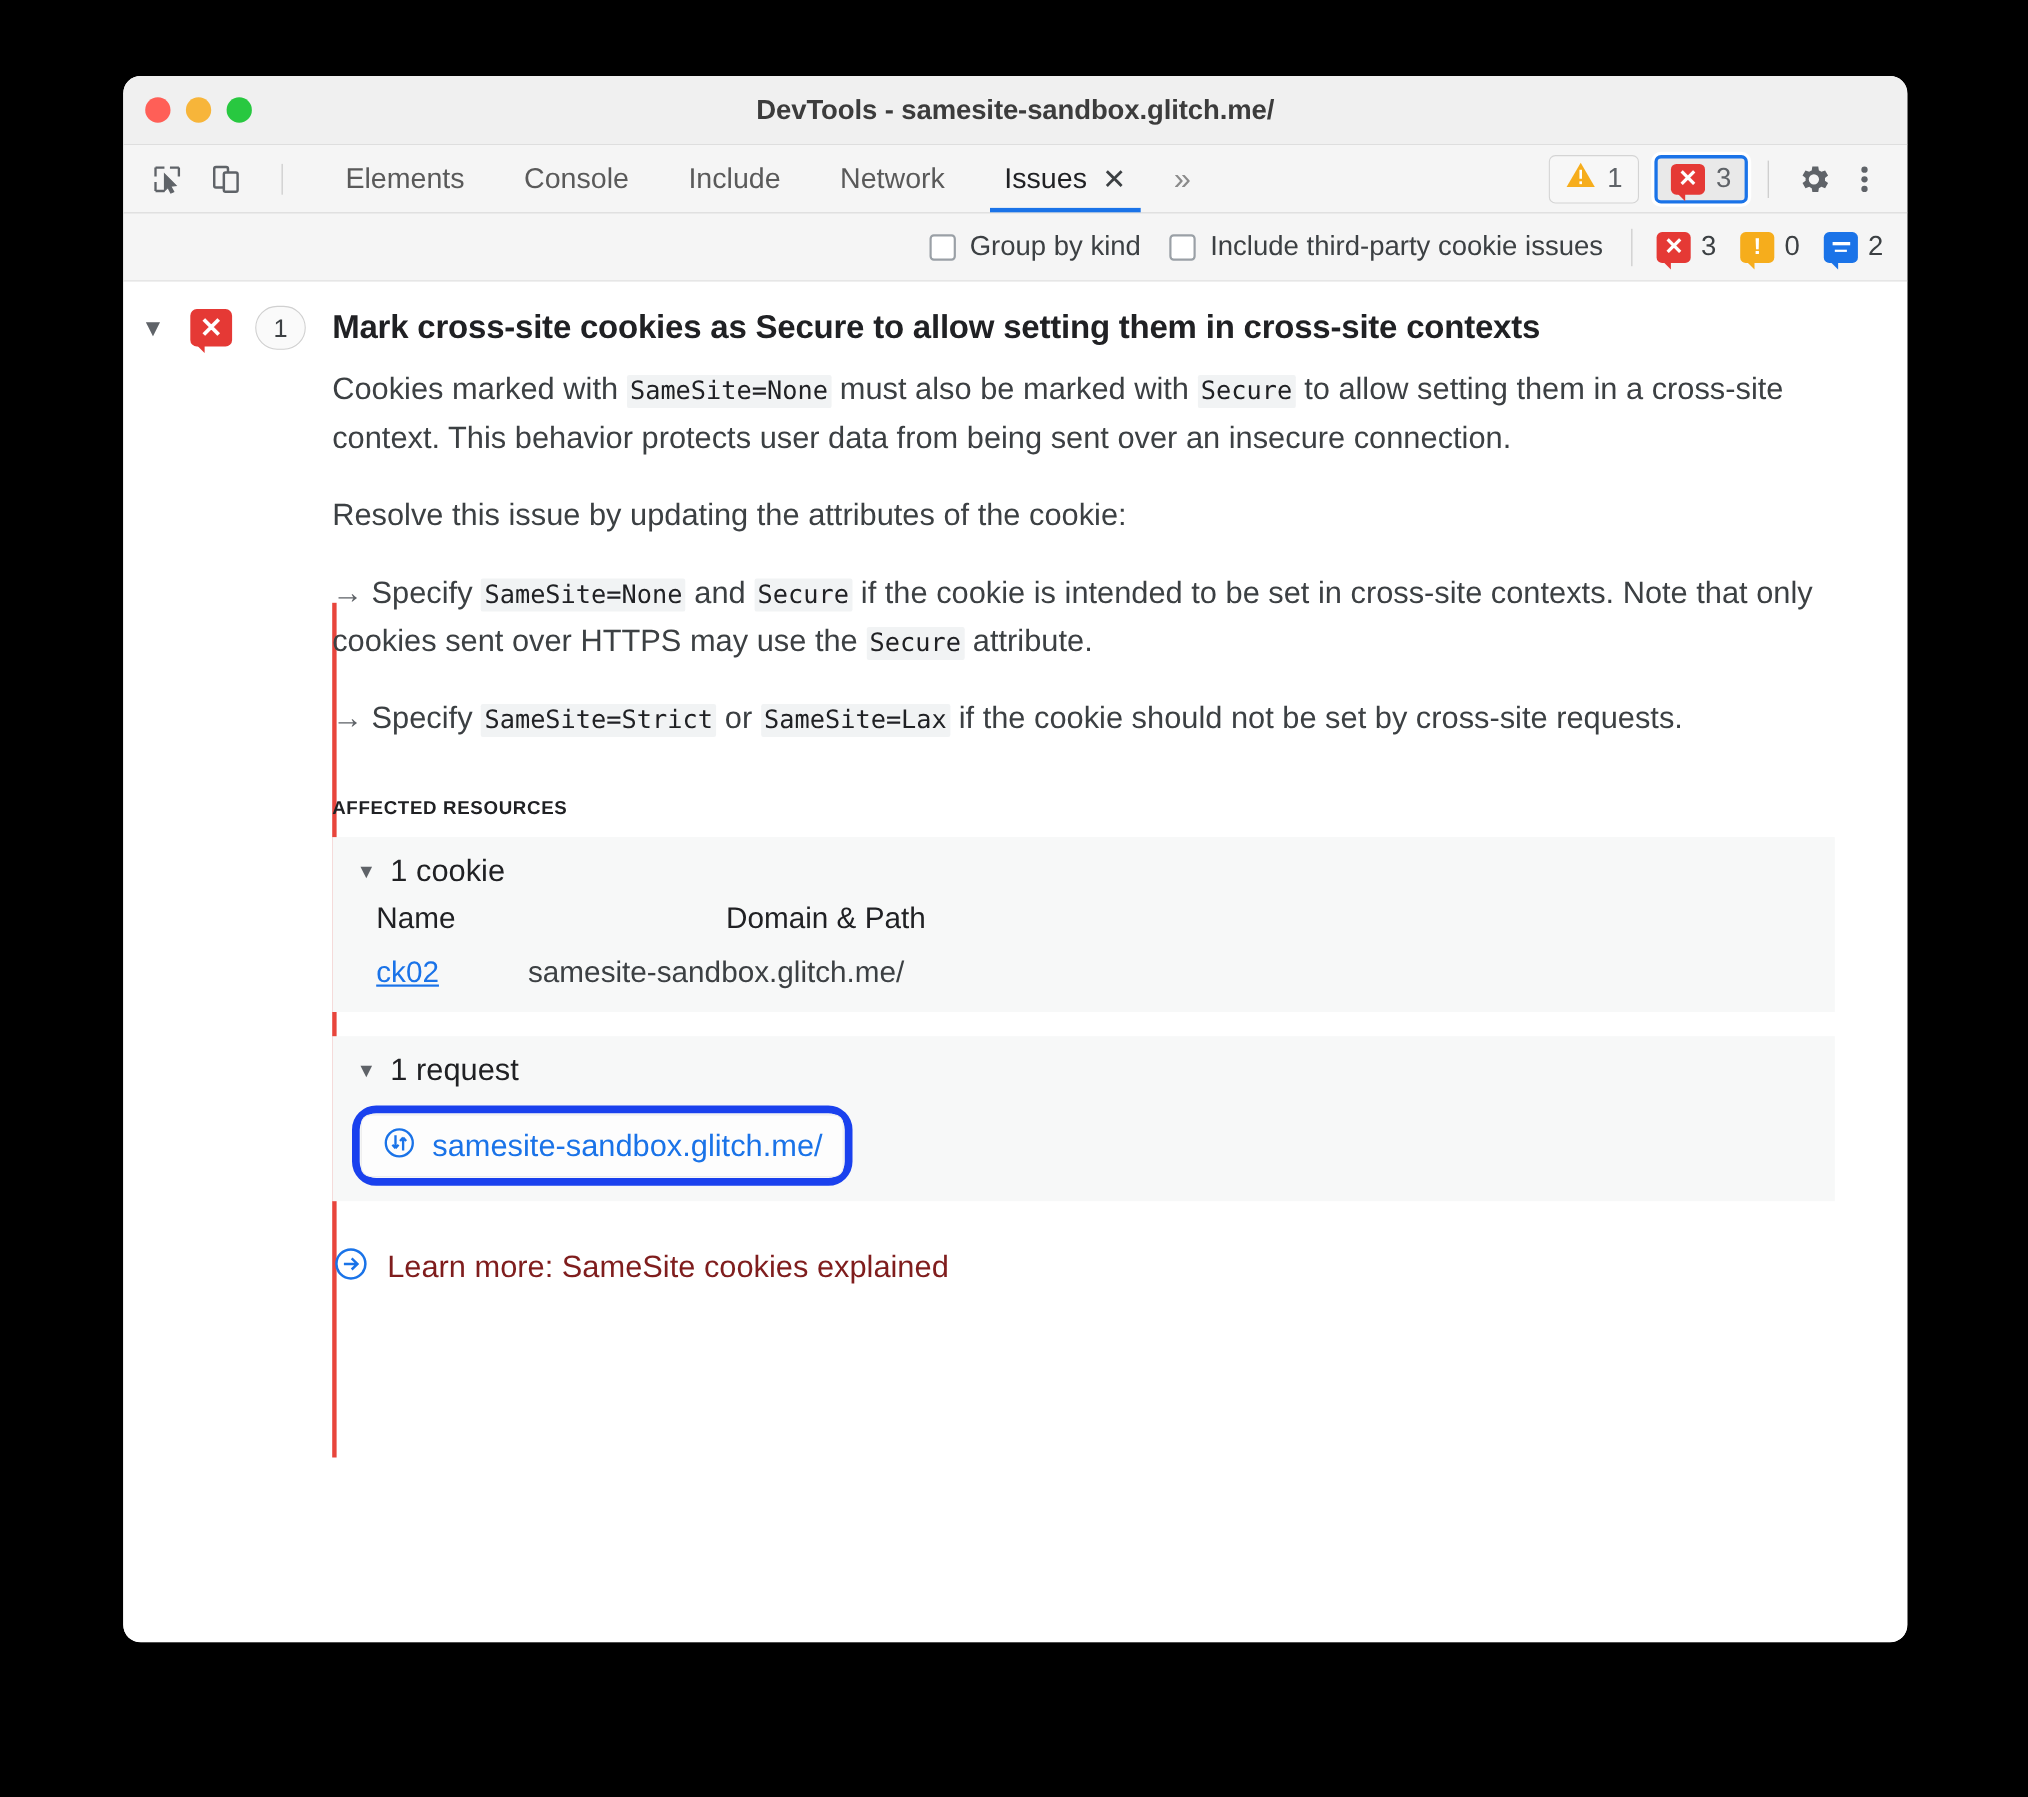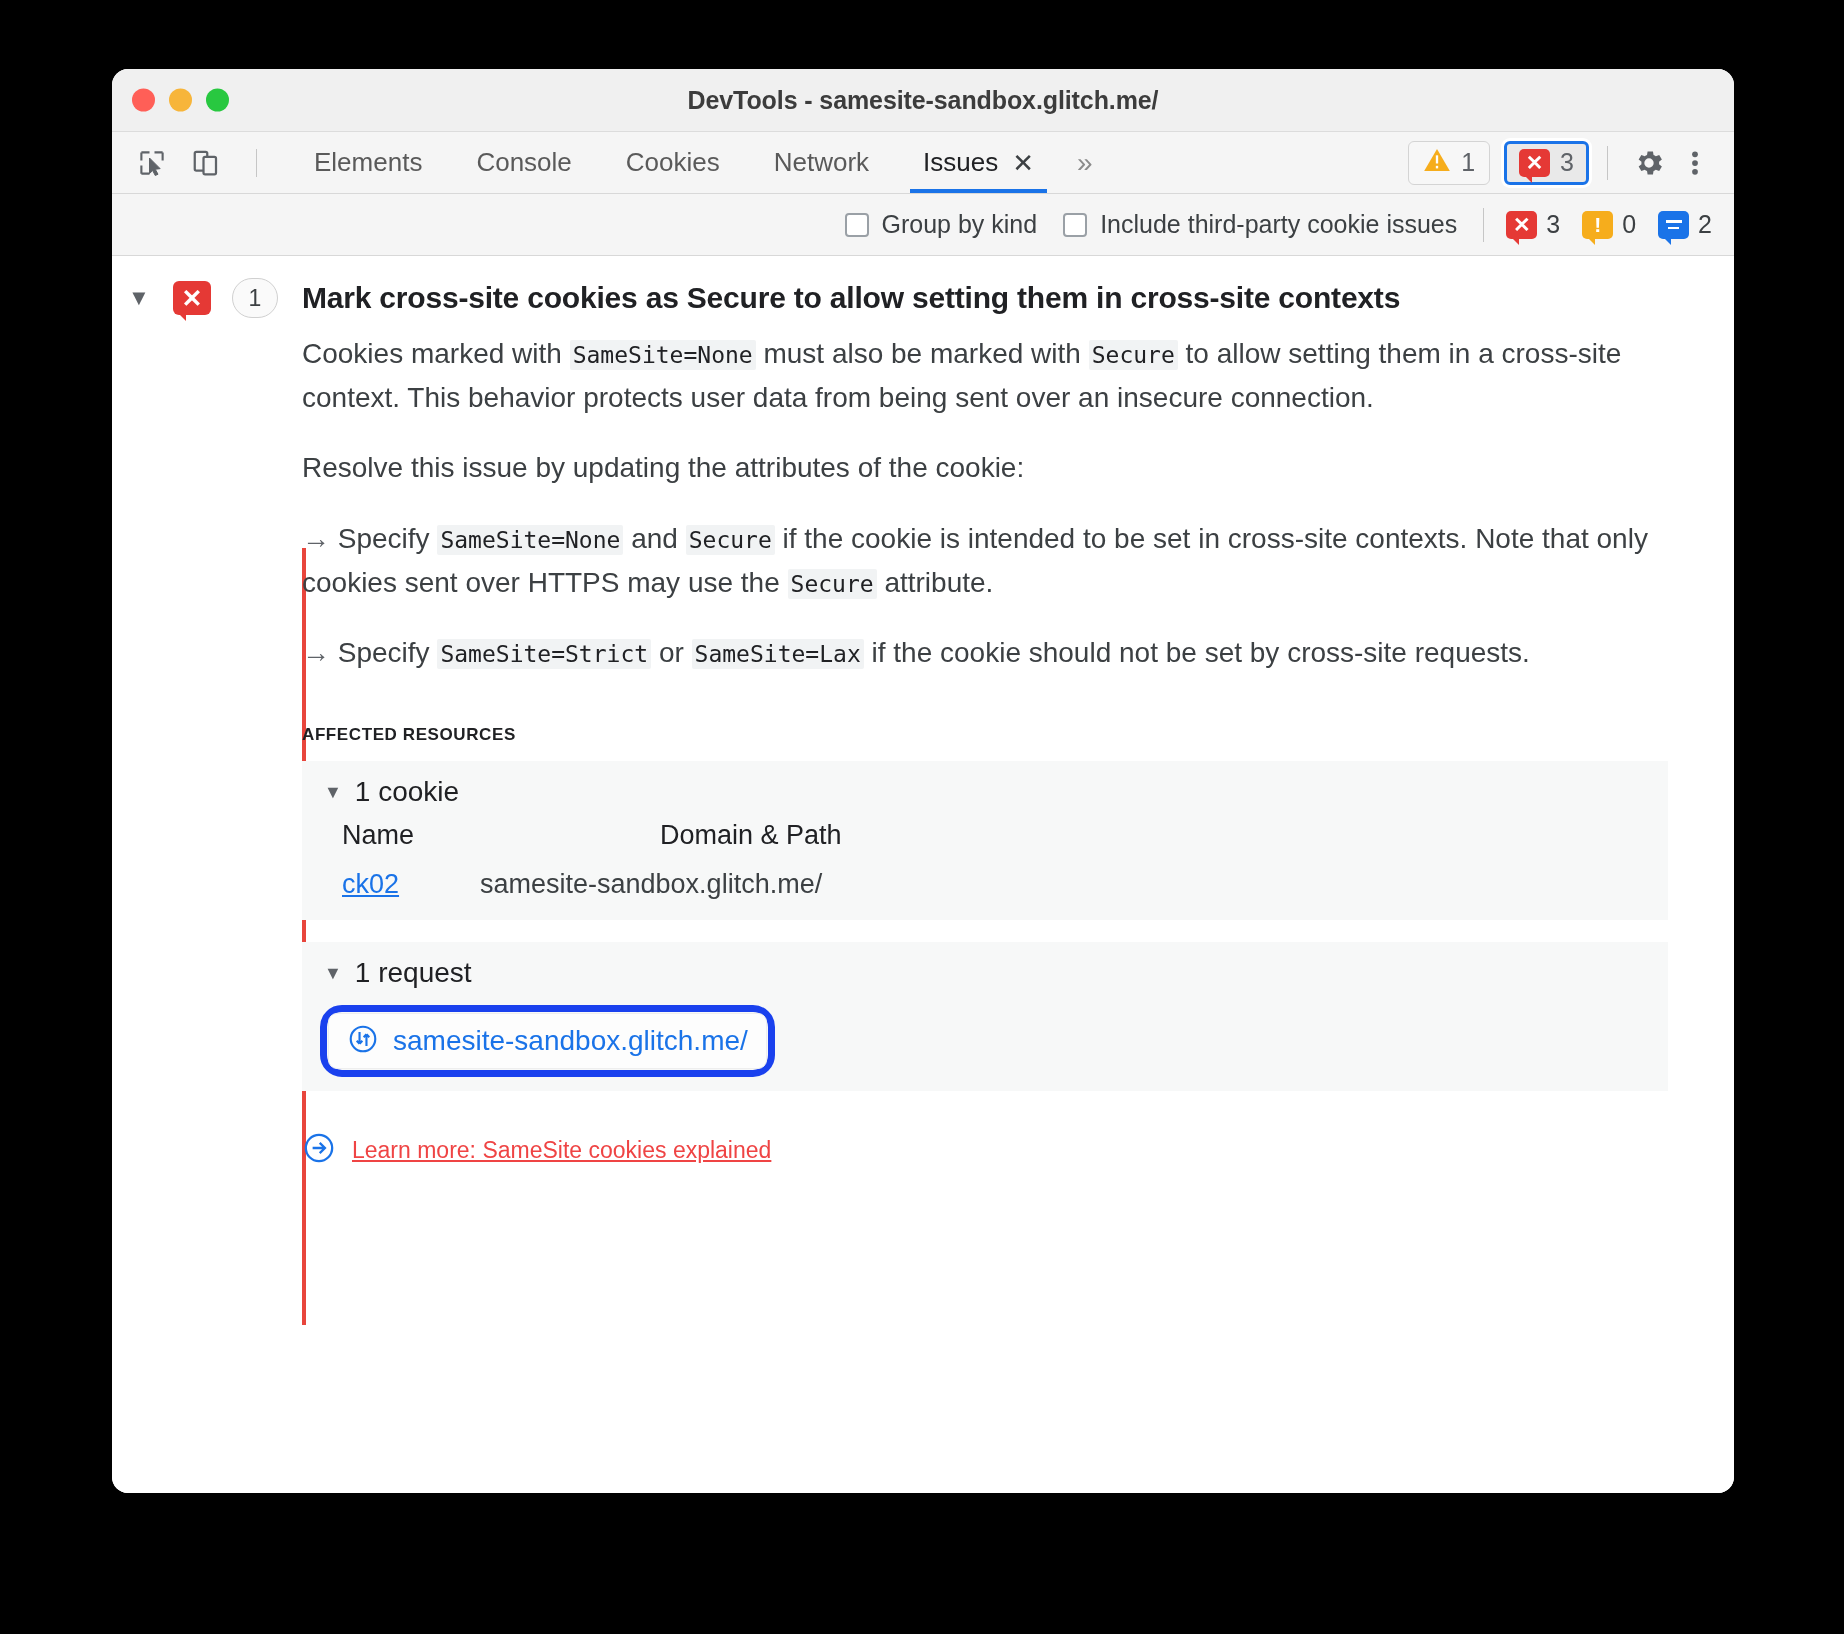--- a/index.html
+++ b/index.html
@@ -359,23 +359,22 @@
   .req-label { color: #1a73e8; font-size: 28px; }
 
   .learn-row {
     display: flex;
     align-items: center;
     gap: 16px;
     margin-top: 40px;
     padding-bottom: 10px;
   }
   .learn-link {
-    color: #ef4444;
-    font-size: 23px;
-    text-decoration: underline;
+    color: #7f1d1d;
+    font-size: 28px;
   }
 </style>
 </head>
 <body>
 
 <div id="stage">
   <div class="window">
 
     <div class="titlebar">
       <div class="traffic">
@@ -404,21 +403,21 @@
       <div class="vsep"></div>
 
       <div class="tabs">
         <div class="tab">
           <span>Elements</span>
         </div>
         <div class="tab">
           <span>Console</span>
         </div>
         <div class="tab">
-          <span>Cookies</span>
+          <span>Include</span>
         </div>
         <div class="tab">
           <span>Network</span>
         </div>
         <div class="tab active">
           <span>Issues</span>
           <span class="tab-close">✕</span>
         </div>
         <div class="tab-more">»</div>
       </div>

